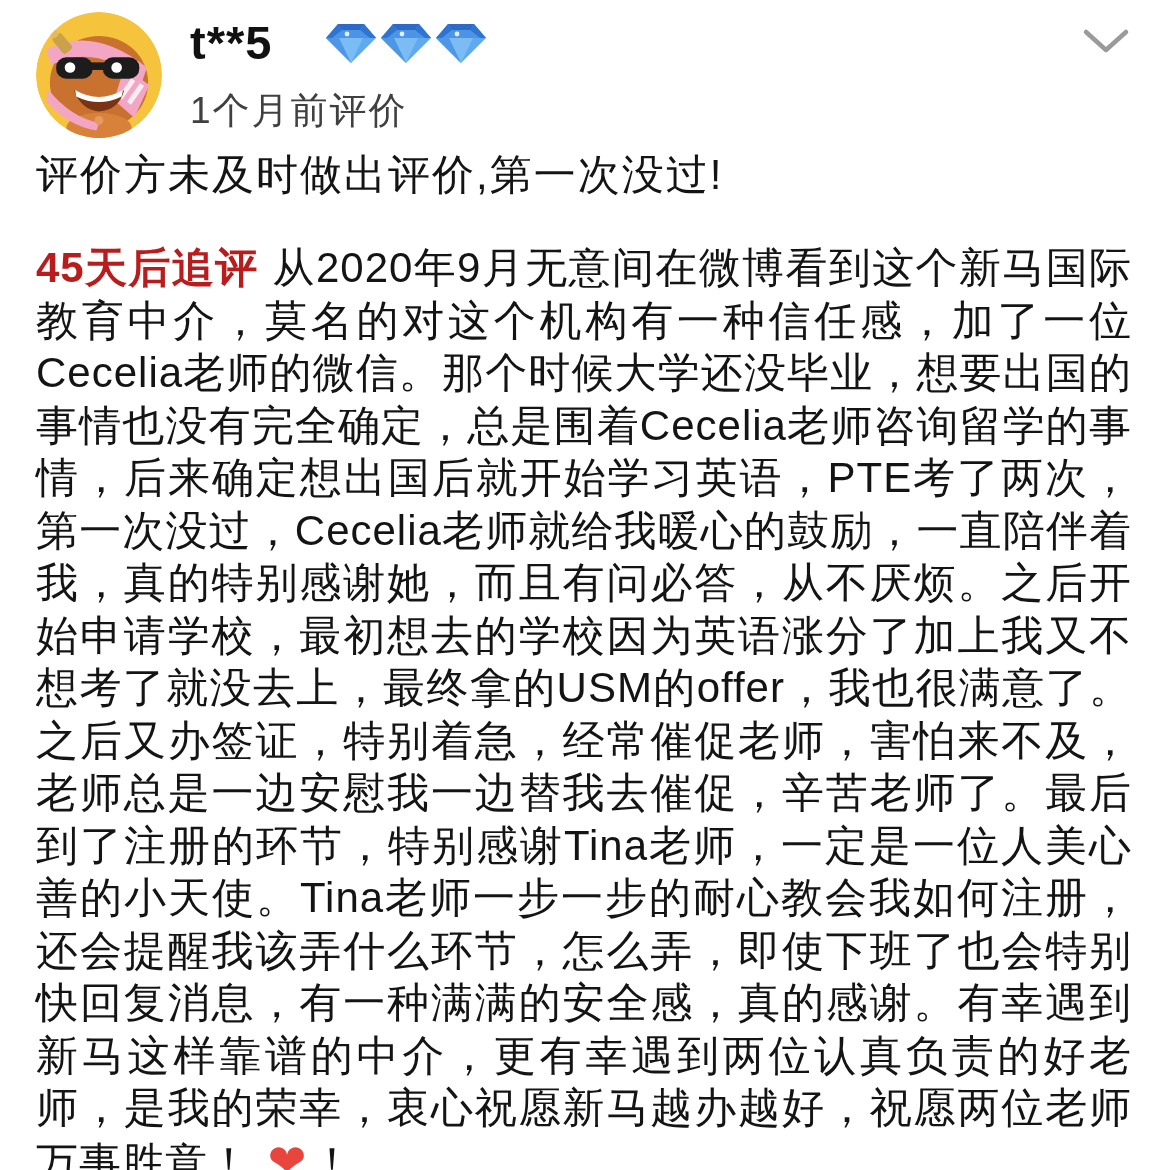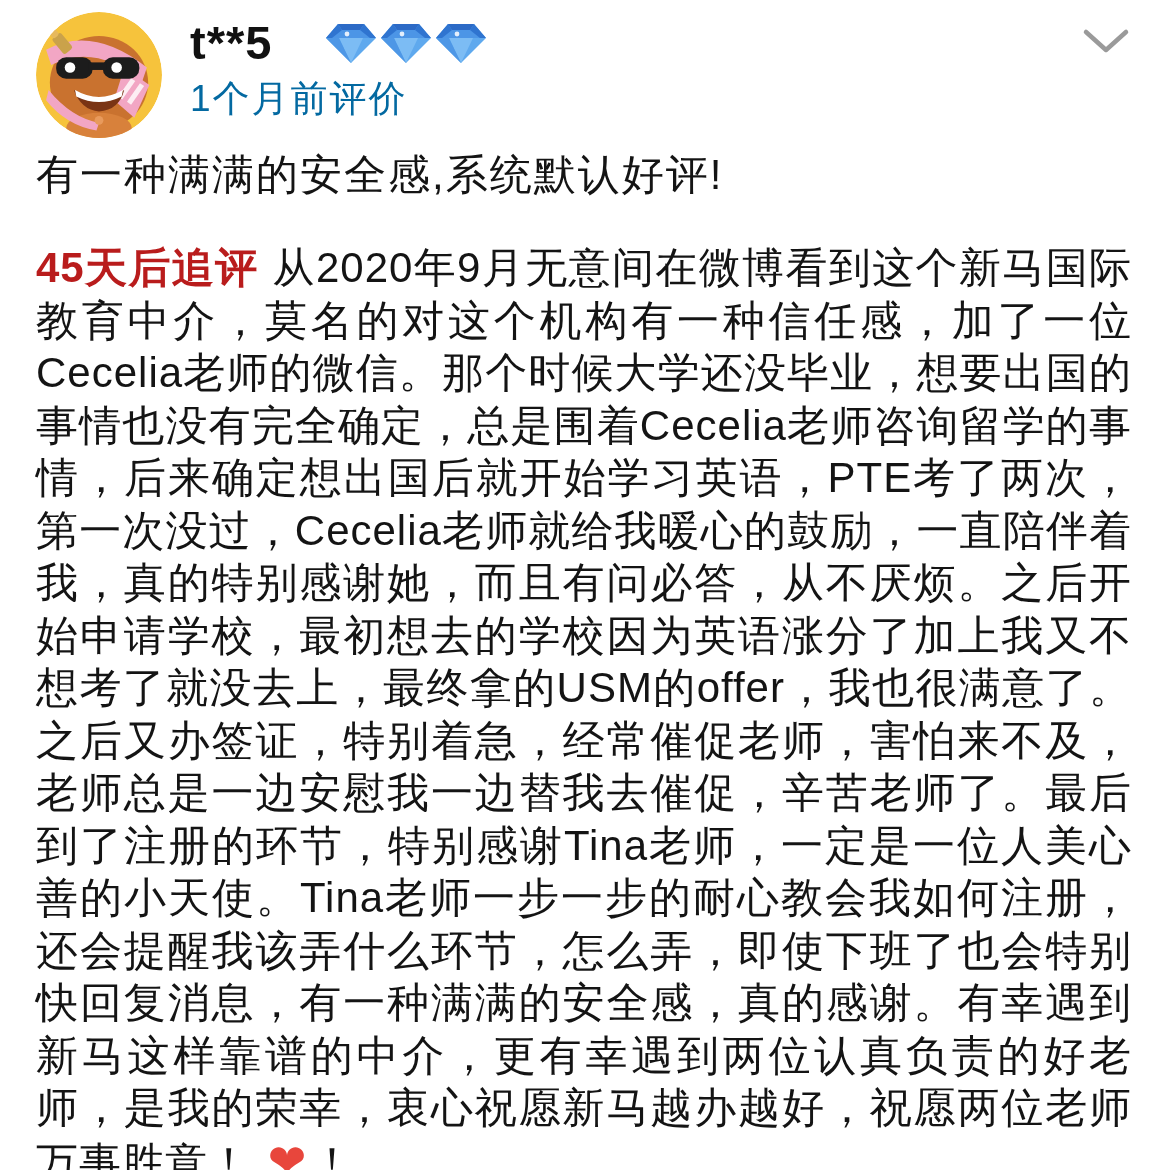--- a/index.html
+++ b/index.html
@@ -50,23 +50,23 @@
   }
   .diamonds {
     display: inline-flex;
     align-items: center;
     gap: 5px;
     margin-left: 22px;
     margin-top: 2px;
   }
   .diamonds svg { display: block; }
   .timestamp {
-    margin-top: 4px;
+    margin-top: 16px;
     font-size: 37px;
-    color: #0369a1;
+    color: #404040;
     letter-spacing: 2px;
   }
   .chevron {
     position: absolute;
     right: 2px;
     top: 16px;
     width: 48px;
     height: 28px;
     cursor: pointer;
   }
@@ -185,20 +185,20 @@
     </div>
 
     <div class="chevron">
       <svg width="48" height="28" viewBox="0 0 48 28">
         <polyline points="4,4 24,22 44,4" fill="none" stroke="#9a9a9a" stroke-width="4.5" stroke-linecap="round" stroke-linejoin="round"></polyline>
       </svg>
     </div>
 
   </div>
 
-  <div class="default-note">有一种满满的安全感,系统默认好评!</div>
+  <div class="default-note">评价方未及时做出评价,第一次没过!</div>
 
   <p class="followup">
     <span class="followup-tag">45天后追评</span><span>从2020年9月无意间在微博看到这个新马国际教育中介，莫名的对这个机构有一种信任感，加了一位Cecelia老师的微信。那个时候大学还没毕业，想要出国的事情也没有完全确定，总是围着Cecelia老师咨询留学的事情，后来确定想出国后就开始学习英语，PTE考了两次，第一次没过，Cecelia老师就给我暖心的鼓励，一直陪伴着我，真的特别感谢她，而且有问必答，从不厌烦。之后开始申请学校，最初想去的学校因为英语涨分了加上我又不想考了就没去上，最终拿的USM的offer，我也很满意了。之后又办签证，特别着急，经常催促老师，害怕来不及，老师总是一边安慰我一边替我去催促，辛苦老师了。最后到了注册的环节，特别感谢Tina老师，一定是一位人美心善的小天使。Tina老师一步一步的耐心教会我如何注册，还会提醒我该弄什么环节，怎么弄，即使下班了也会特别快回复消息，有一种满满的安全感，真的感谢。有幸遇到新马这样靠谱的中介，更有幸遇到两位认真负责的好老师，是我的荣幸，衷心祝愿新马越办越好，祝愿两位老师万事胜意！</span>
     <span class="heart">❤</span><span>！</span>
   </p>
 
 </div>
 
 </body></html>

